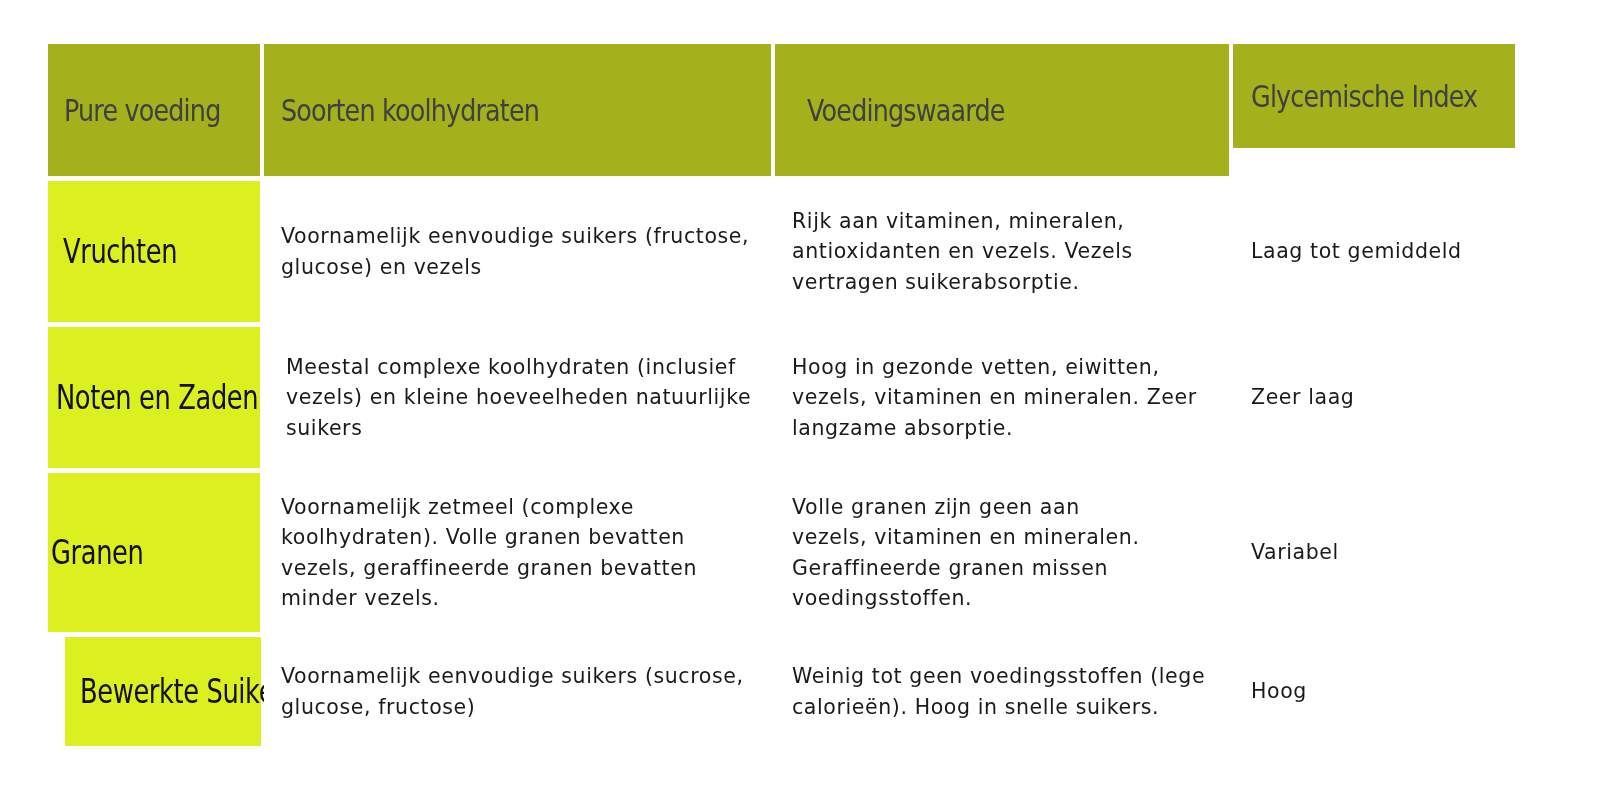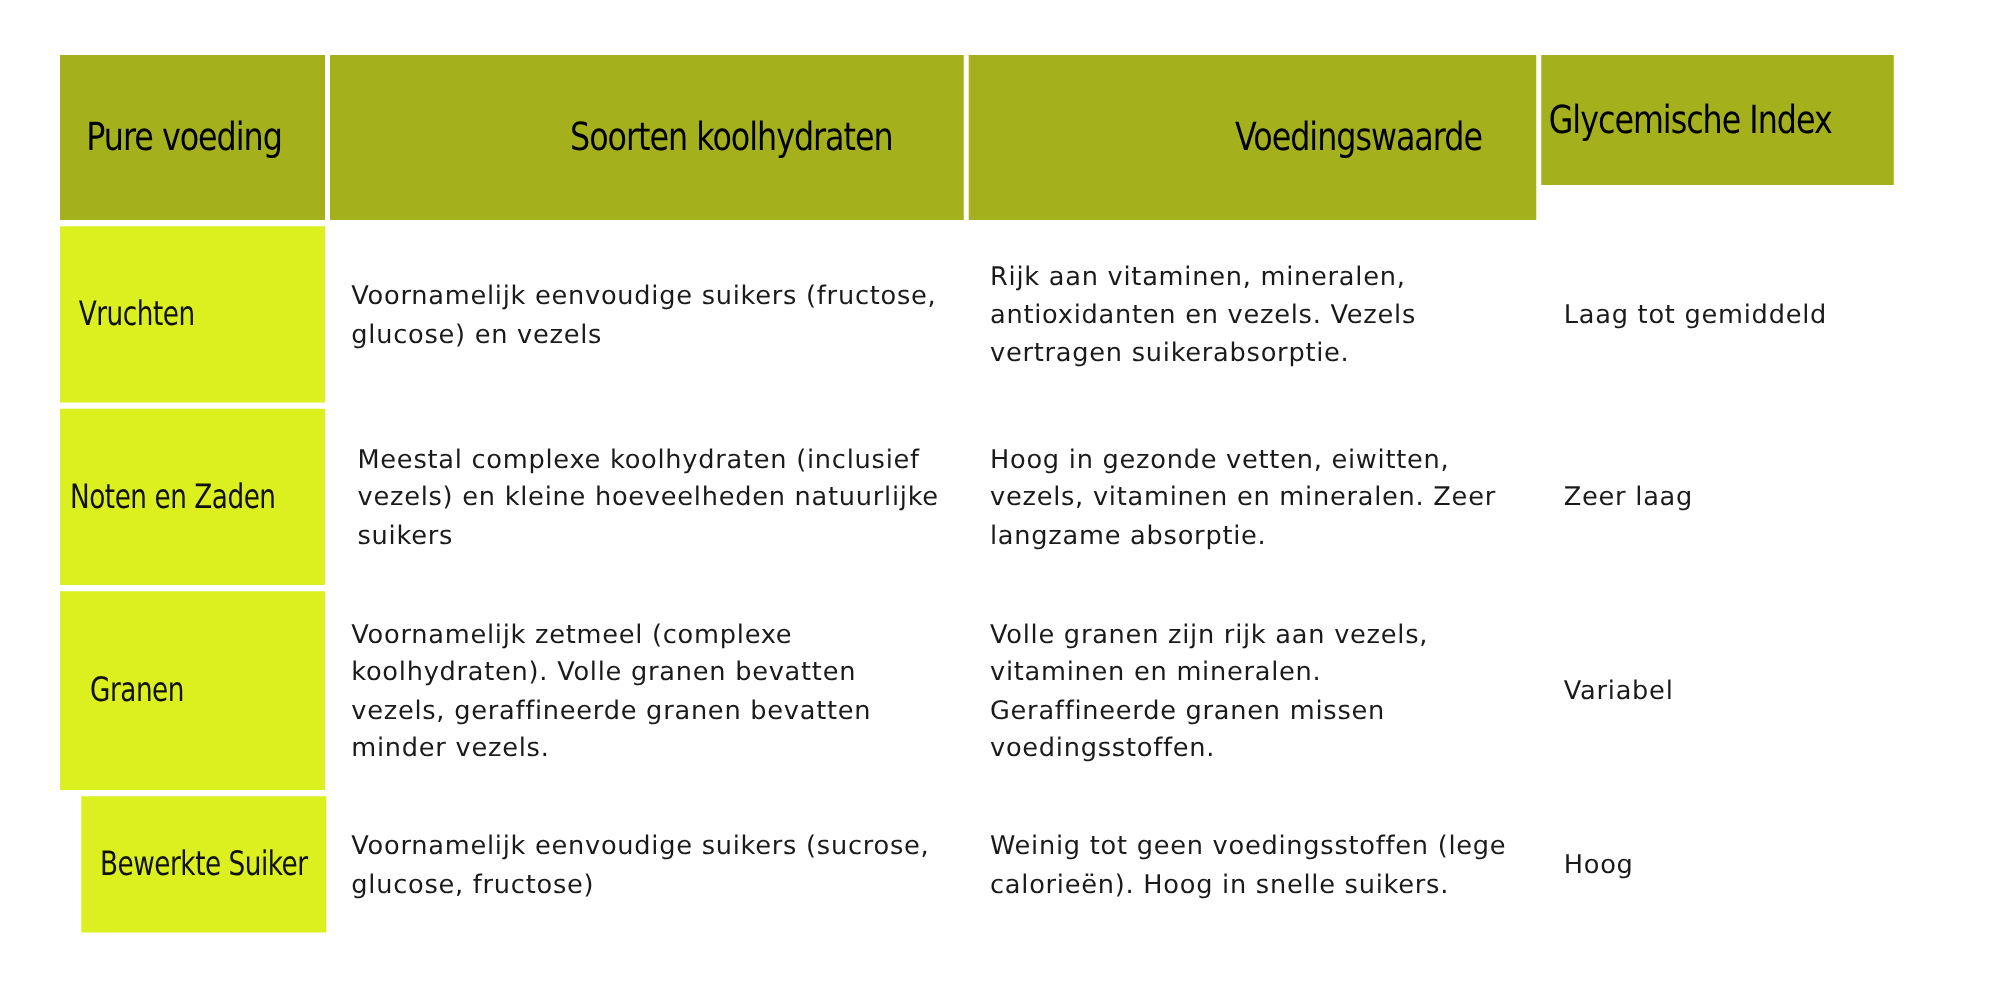--- a/index.html
+++ b/index.html
@@ -1,21 +1,21 @@
 <!DOCTYPE html>
 <html><head>
   <meta charset="utf-8">
   <style>
     html, body { margin: 0; padding: 0; background: #ffffff; }
     body { width: 1600px; height: 800px; position: relative; overflow: hidden; }
     .table { position: absolute; left: 48px; top: 44px; }
     .cell { position: absolute; box-sizing: border-box; display: flex; align-items: center; }
-    .hdr { background: #a4b11c; color: #000000; font-family: "DejaVu Sans", sans-serif; font-size: 31px; letter-spacing: -1px; transform-origin: left center; justify-content: flex-end; }
+    .hdr { background: #a4b11c; color: #404040; font-family: "DejaVu Sans", sans-serif; font-size: 31px; letter-spacing: -1px; transform-origin: left center; }
     .hdr span { display: inline-block; transform: scaleX(0.82); transform-origin: left center; white-space: nowrap; }
-    .food { background: #dcef1f; color: #111111; font-family: "DejaVu Sans", sans-serif; font-size: 27px; letter-spacing: -0.5px; }
+    .food { background: #dcef1f; color: #111111; font-family: "DejaVu Sans", sans-serif; font-size: 33px; letter-spacing: -0.5px; }
     .food span { display: inline-block; transform: scaleX(0.78); transform-origin: left center; white-space: nowrap; }
     .body { background: #ffffff; color: #1a1a1a; font-family: "DejaVu Sans", sans-serif; font-size: 20.5px; line-height: 30.5px; letter-spacing: 0.6px; }
     .body span { display: block; }
   </style>
 </head>
 <body>
 
 <div class="table">
 
   <div class="cell hdr" style="left:0; top:0; width:212px; height:132px; padding-left:16px;">
@@ -50,28 +50,28 @@
   <div class="cell body" style="left:216px; top:283px; width:507px; height:141px; padding-left:17px;justify-content:center;">
     <span style="width:480px;">Meestal complexe koolhydraten (inclusief vezels) en kleine hoeveelheden natuurlijke suikers</span>
   </div>
   <div class="cell body" style="left:727px; top:283px; width:454px; height:141px; padding-left:17px;">
     <span style="width:420px;">Hoog in gezonde vetten, eiwitten, vezels, vitaminen en mineralen. Zeer langzame absorptie.</span>
   </div>
   <div class="cell body" style="left:1185px; top:283px; width:282px; height:141px; padding-left:18px;">
     <span>Zeer laag</span>
   </div>
 
-  <div class="cell food" style="left:0; top:429px; width:212px; height:159px; padding-left:24px;">
+  <div class="cell food" style="left:0; top:429px; width:212px; height:159px; padding-left:3px;">
     <span>Granen</span>
   </div>
   <div class="cell body" style="left:216px; top:429px; width:507px; height:159px; padding-left:17px;">
     <span style="width:440px;">Voornamelijk zetmeel (complexe koolhydraten). Volle granen bevatten vezels, geraffineerde granen bevatten minder vezels.</span>
   </div>
   <div class="cell body" style="left:727px; top:429px; width:454px; height:159px; padding-left:17px;">
-    <span style="width:370px;">Volle granen zijn rijk aan vezels, vitaminen en mineralen. Geraffineerde granen missen voedingsstoffen.</span>
+    <span style="width:370px;">Volle granen zijn geen aan vezels, vitaminen en mineralen. Geraffineerde granen missen voedingsstoffen.</span>
   </div>
   <div class="cell body" style="left:1185px; top:429px; width:282px; height:159px; padding-left:18px;">
     <span>Variabel</span>
   </div>
 
   <div class="cell food" style="left:17px; top:593px; width:196px; height:109px; padding-left:15px;">
     <span>Bewerkte Suiker</span>
   </div>
   <div class="cell body" style="left:216px; top:593px; width:507px; height:109px; padding-left:17px;">
     <span style="width:480px;">Voornamelijk eenvoudige suikers (sucrose, glucose, fructose)</span>

